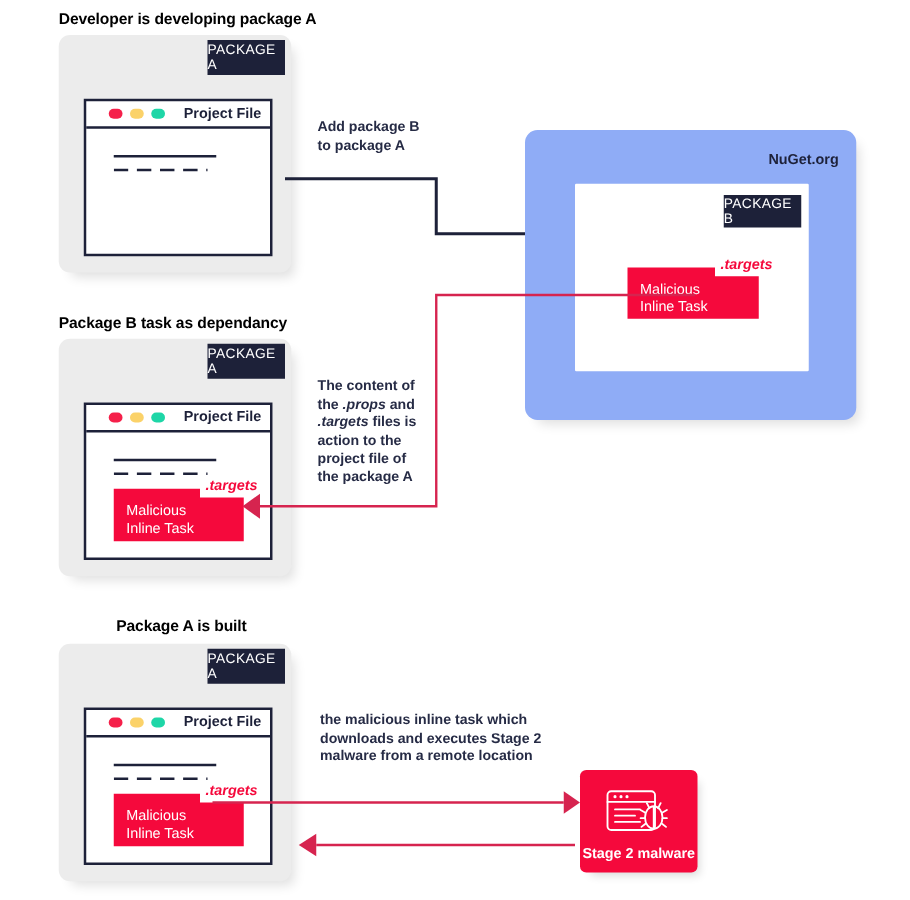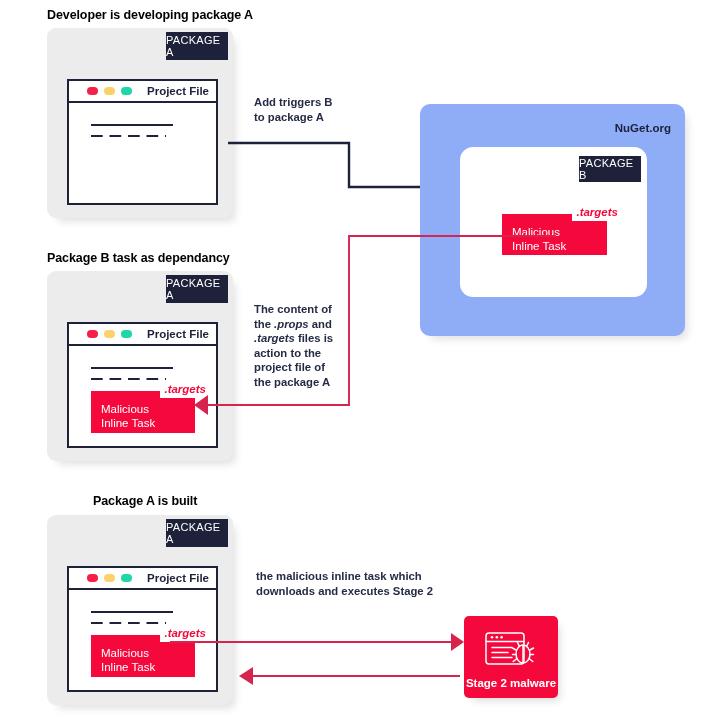--- a/index.html
+++ b/index.html
@@ -96,21 +96,21 @@
     position:absolute;
     background:#8facf6;
     border-radius:10px;
     box-shadow:6px 7px 9px -4px rgba(0,0,0,0.13);
   }
   .nuget-label{
     position:absolute;
     font-size:11.5px;font-weight:bold;color:#1d2139;white-space:nowrap;
   }
   .nuget-inner{
-    position:absolute;background:#ffffff;border-radius:13px;
+    position:absolute;background:#ffffff;border-radius:1px;
   }
 
   
   .note{
     position:absolute;
     font-size:11.3px;
     line-height:14.6px;
     font-weight:bold;
     color:#262b45;
   }
@@ -150,21 +150,21 @@
         <span class="pfile-title">Project File</span>
       </div>
       <div class="pfile-body">
         <div class="line-solid" style="left:22px;top:21px;width:82px;"></div>
         <div class="line-dash" style="left:22px;top:32px;width:75px;"></div>
       </div>
     </div>
   </div>
 
   <div class="abs note" style="left:254px;top:95px;">
-    <div>Add triggers B</div>
+    <div>Add package B</div>
     <div>to package A</div>
   </div>
 
   <svg class="connector" width="728" height="720">
     <path d="M228,143 L349,143 L349,187 L448,187" fill="none" stroke="#1d2139" stroke-width="2.4"></path>
     <path d="M448,179.5 L459,187 L448,194.5 Z" fill="#1d2139"></path>
   </svg>
 
   <div class="nuget" style="left:420px;top:104px;width:265px;height:232px;">
     <div class="nuget-label" style="right:14px;top:18px;">NuGet.org</div>
@@ -239,20 +239,21 @@
           <span>Inline Task</span>
           <div class="targets-chip" style="right:-16px;top:-11px;">.targets</div>
         </div>
       </div>
     </div>
   </div>
 
   <div class="abs note" style="left:256px;top:569px;">
     <div>the malicious inline task which</div>
     <div>downloads and executes Stage 2</div>
+    <div>malware from a remote location</div>
   </div>
 
   <svg class="connector" width="728" height="720">
 
     <path d="M170,642 L451,642" fill="none" stroke="#d6244f" stroke-width="2"></path>
     <path d="M451,633 L464,642 L451,651 Z" fill="#d6244f"></path>
 
     <path d="M460,676 L253,676" fill="none" stroke="#d6244f" stroke-width="2"></path>
     <path d="M253,667 L239,676 L253,685 Z" fill="#d6244f"></path>
   </svg>

